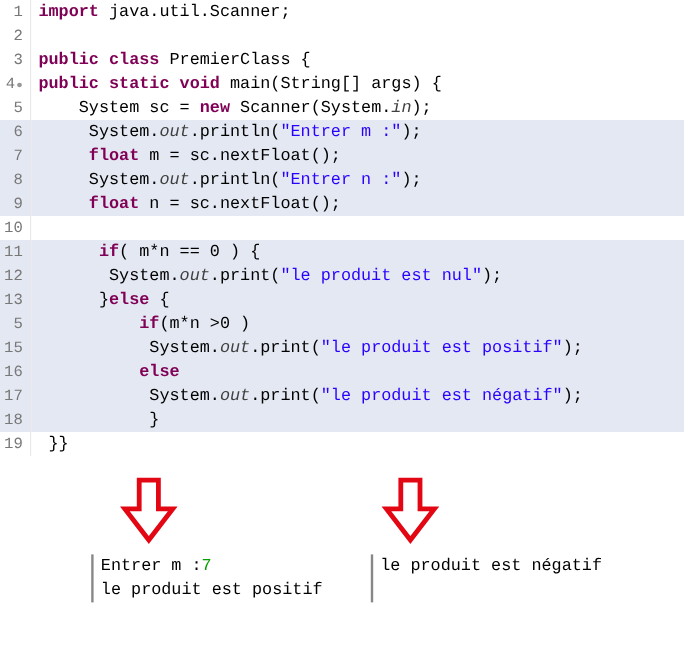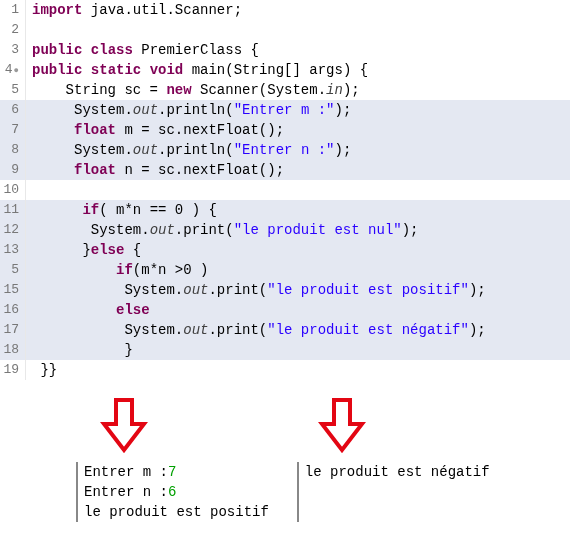--- a/index.html
+++ b/index.html
@@ -45,21 +45,21 @@
   .arrows {
     display: flex;
     margin-top: 18px;
     margin-left: 100px;
     gap: 170px;
   }
   .arrow svg { display: block; }
   .outputs {
     display: flex;
     margin-top: 8px;
-    gap: 28px;
+    gap: 40px;
     margin-left: 76px;
   }
   .console {
     border-left: 2px solid #888;
     padding-left: 6px;
     font-family: Consolas, 'Courier New', monospace;
     font-size: 14px;
     line-height: 20px;
   }
   .console .in { color: #00a000; }
@@ -84,21 +84,21 @@
     <div class="code"><span class="kw">public</span><span class="plain"> </span><span class="kw">class</span><span class="plain"> PremierClass {</span></div>
   </div>
 
   <div class="line">
     <div class="gutter"><span>4</span><span style="font-size:9px;color:#999;margin-left:1px">●</span></div>
     <div class="code"><span class="kw">public</span><span> </span><span class="kw">static</span><span> </span><span class="kw">void</span><span class="plain"> main(String[] args) {</span></div>
   </div>
 
   <div class="line">
     <div class="gutter">5</div>
-    <div class="code"><span>    </span><span class="plain">String sc = </span><span class="kw">new</span><span class="plain"> Scanner(System.</span><span class="field">in</span><span class="plain">);</span></div>
+    <div class="code"><span>    </span><span class="plain">System sc = </span><span class="kw">new</span><span class="plain"> Scanner(System.</span><span class="field">in</span><span class="plain">);</span></div>
   </div>
 
   <div class="line">
     <div class="gutter hl">6</div>
     <div class="code hl"><span>     </span><span class="plain">System.</span><span class="field">out</span><span class="plain">.println(</span><span class="str">"Entrer m :"</span><span class="plain">);</span></div>
   </div>
 
   <div class="line">
     <div class="gutter hl">7</div>
     <div class="code hl"><span>     </span><span class="kw">float</span><span class="plain"> m = sc.nextFloat();</span></div>
@@ -175,19 +175,18 @@
   <div class="arrow">
     <svg width="48" height="56" viewBox="0 0 48 56">
       <path d="M16 2 L32 2 L32 26 L44 26 L24 52 L4 26 L16 26 Z" fill="none" stroke="#e30613" stroke-width="4" stroke-linejoin="miter"></path>
     </svg>
   </div>
 </div>
 
 <div class="outputs">
   <div class="console">
     <div><span>Entrer m :</span><span class="in">7</span></div>
-    <div><span>Entrer n :</span><span class="in">6</span></div>
     <div>le produit est positif</div>
   </div>
   <div class="console">
     <div>le produit est négatif</div>
   </div>
 </div>
 
 </body></html>

